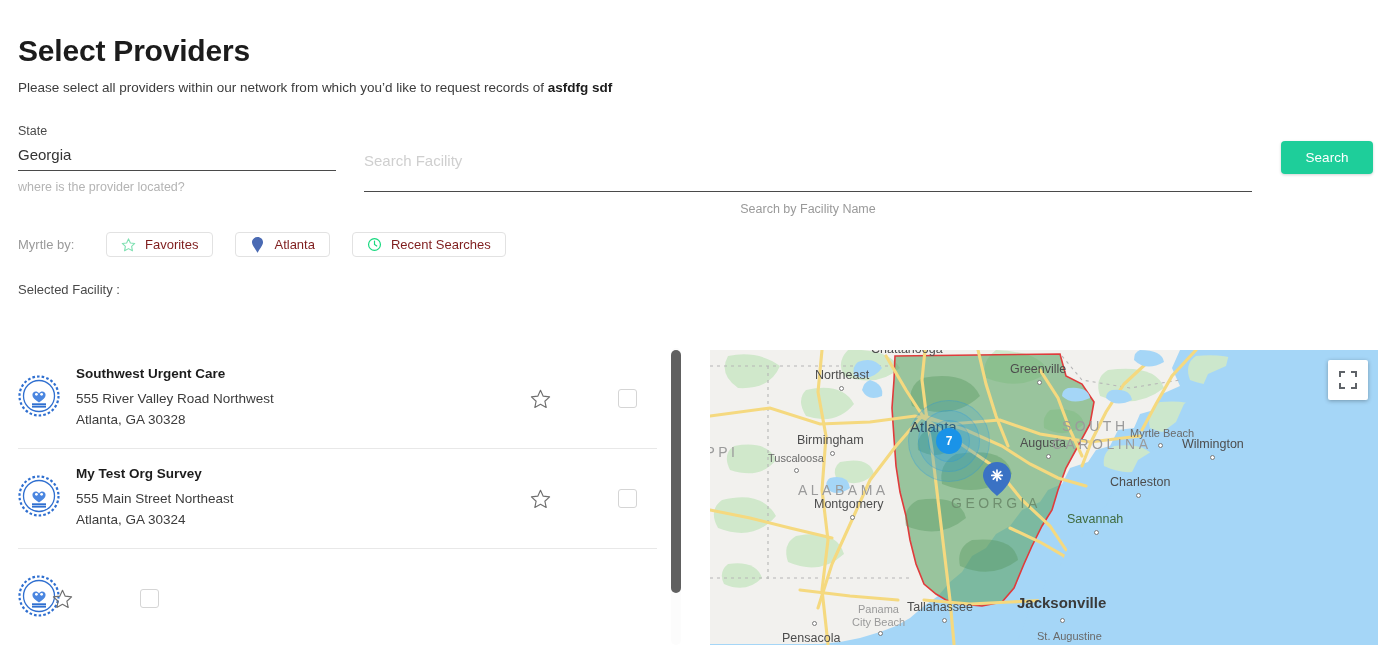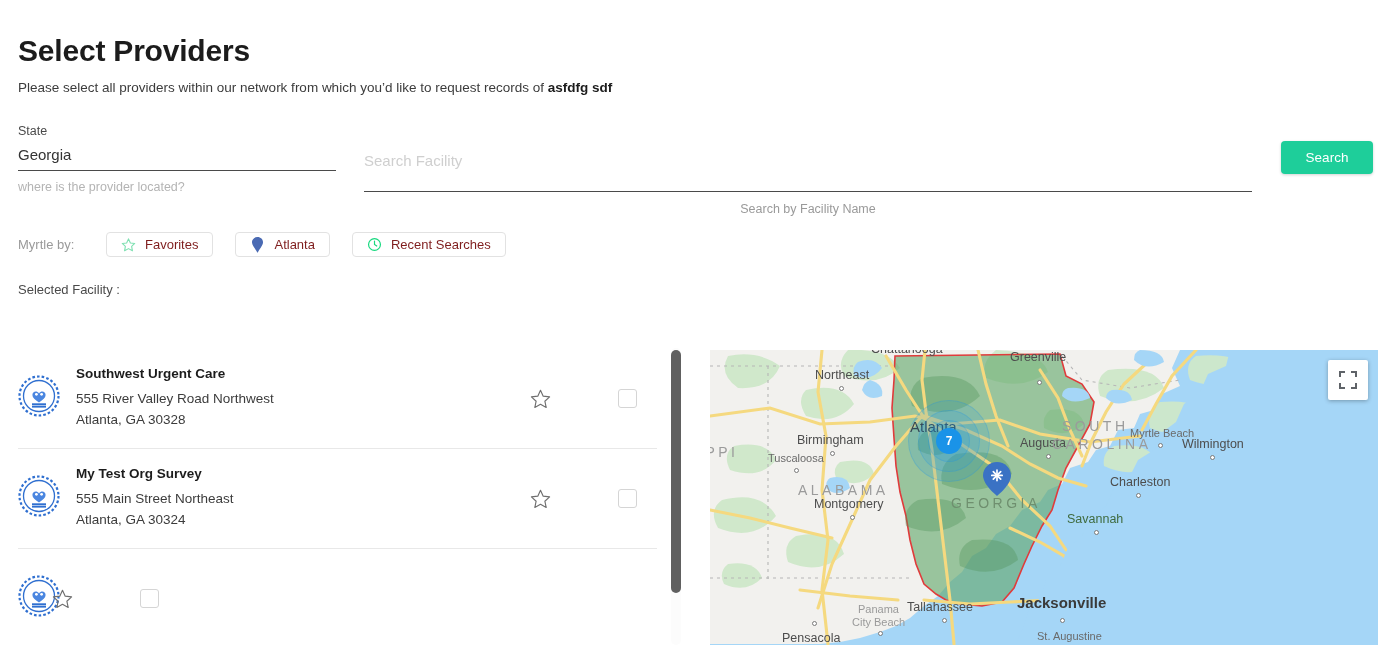--- a/index.html
+++ b/index.html
@@ -371,21 +371,21 @@
       </g>
 
       <path d="M668,0 L520,0 L516,16 L498,24 L490,42 L474,54 L466,72 L450,84 L444,100
                L428,110 L420,126 L404,138 L396,156 L380,168 L372,186 L358,198
                L350,216 L336,230 L330,248 L318,262 L312,280 L306,294 L668,294 Z" fill="#a5d6f7"></path>
     </svg>
 
     <div class="map-label city" style="left:161px; top:-8px;">Chattanooga</div>
     <div class="map-label city" style="left:105px; top:18px;">Northeast</div>
     <div class="city-dot" style="left:129px; top:36px;"></div>
-    <div class="map-label city" style="left:300px; top:0;text-align:right;">Greenville</div>
+    <div class="map-label city" style="left:300px; top:12px;text-align:right;">Greenville</div>
     <div class="city-dot" style="left:327px; top:30px;"></div>
     <div class="map-label city" style="left:472px; top:87px;">Wilmington</div>
     <div class="city-dot" style="left:500px; top:105px;"></div>
     <div class="map-label city" style="left:87px; top:83px;">Birmingham</div>
     <div class="city-dot" style="left:120px; top:101px;"></div>
     <div class="map-label small" style="left:58px; top:102px;">Tuscaloosa</div>
     <div class="city-dot" style="left:84px; top:118px;"></div>
     <div class="map-label city-big" style="left:200px; top:68px;">Atlanta</div>
     <div class="map-label city" style="left:310px; top:86px;">Augusta</div>
     <div class="city-dot" style="left:336px; top:104px;"></div>

